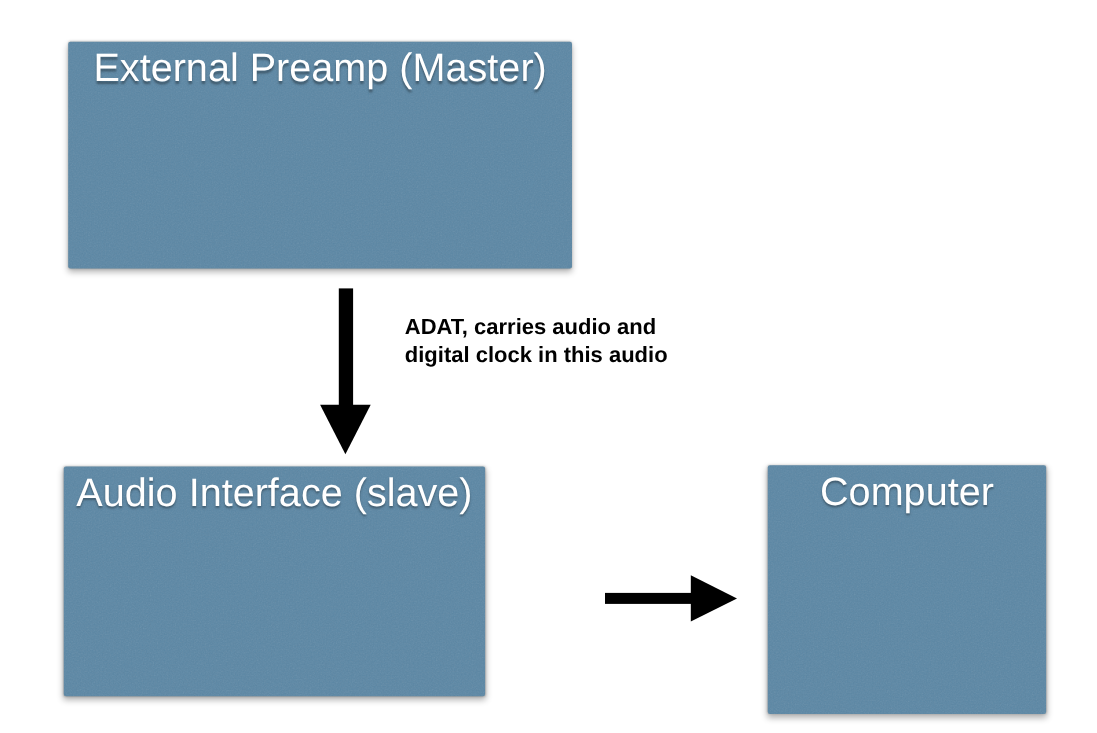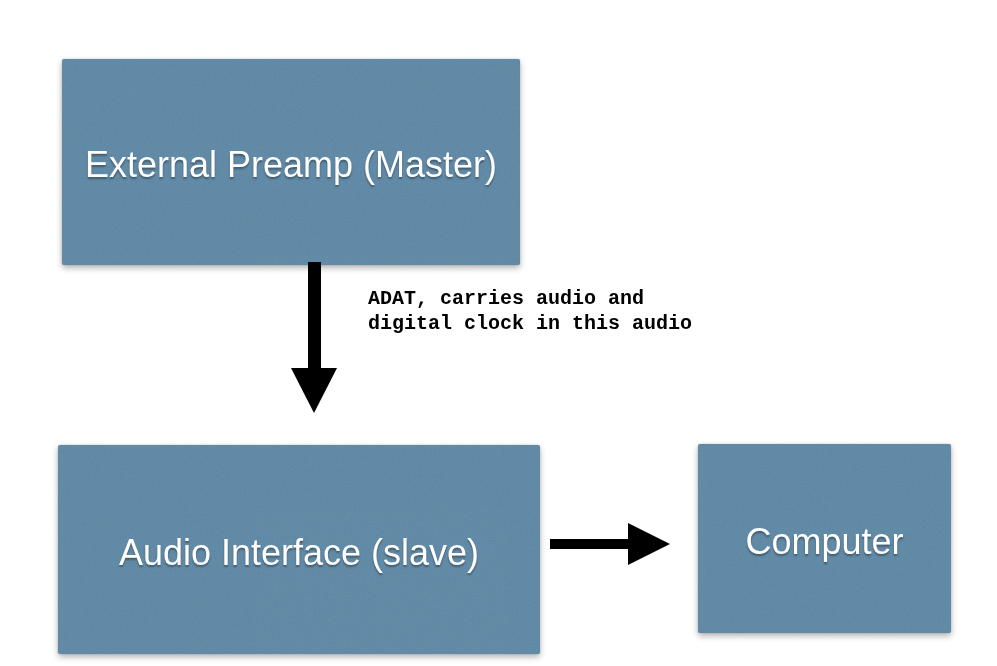--- a/index.html
+++ b/index.html
@@ -14,23 +14,22 @@
     height: 666px;
     background: var(--background, #ffffff);
     overflow: hidden;
   }
   .node {
     position: absolute;
     background: var(--node-fill, #5b87a5);
     border-radius: 2px;
     box-shadow: 0 3px 6px rgba(0,0,0,0.30), 0 0 2px rgba(0,0,0,0.18);
     display: flex;
-    align-items: center;
+    align-items: flex-start;
     justify-content: center;
-    margin-top: 21px;
   }
   .node .noise {
     position: absolute;
     inset: 0;
     width: 100%;
     height: 100%;
     border-radius: 2px;
     pointer-events: none;
   }
   .node-label {
@@ -38,38 +37,38 @@
     z-index: 1;
     color: var(--node-text, #ffffff);
     font-size: 36px;
     font-weight: 400;
     letter-spacing: 0px;
     white-space: nowrap;
     text-shadow: 0 2px 2px rgba(0,0,0,0.35);
     transform: translateY(3px);
   }
   .node-master   { left: 62px;  top: 38px;  width: 458px; height: 206px; }
-  .node-interface{ left: 58px;  top: 424px; width: 482px; height: 209px; }
-  .node-computer { left: 698px; top: 423px; width: 253px; height: 189px; }
+  .node-interface{ left: 58px;  top: 424px; width: 383px; height: 209px; }
+  .node-computer { left: 698px; top: 423px; width: 253px; height: 226px; }
 
   .arrow { position: absolute; fill: var(--arrow, #000000); }
   .arrow-down  { left: 284px; top: 262px; width: 60px;  height: 152px; }
   .arrow-right { left: 550px; top: 522px; width: 120px; height: 44px; }
 
   .edge-label {
     position: absolute;
     left: 368px;
     top: 286px;
     color: var(--edge-label-text, #000000);
     font-size: 20px;
     font-weight: 700;
     line-height: 25px;
     white-space: nowrap;
   }
-  .edge-label .line { display: block; font-family: Liberation Mono, monospace; }
+  .edge-label .line { display: block; }
 </style>
 </head>
 <body>
 
 <div class="canvas">
 
   <div class="node node-master">
     <svg class="noise" aria-hidden="true">
       <filter id="nz1">
         <feTurbulence type="fractalNoise" baseFrequency="0.8" numOctaves="2" stitchTiles="stitch"></feTurbulence>

